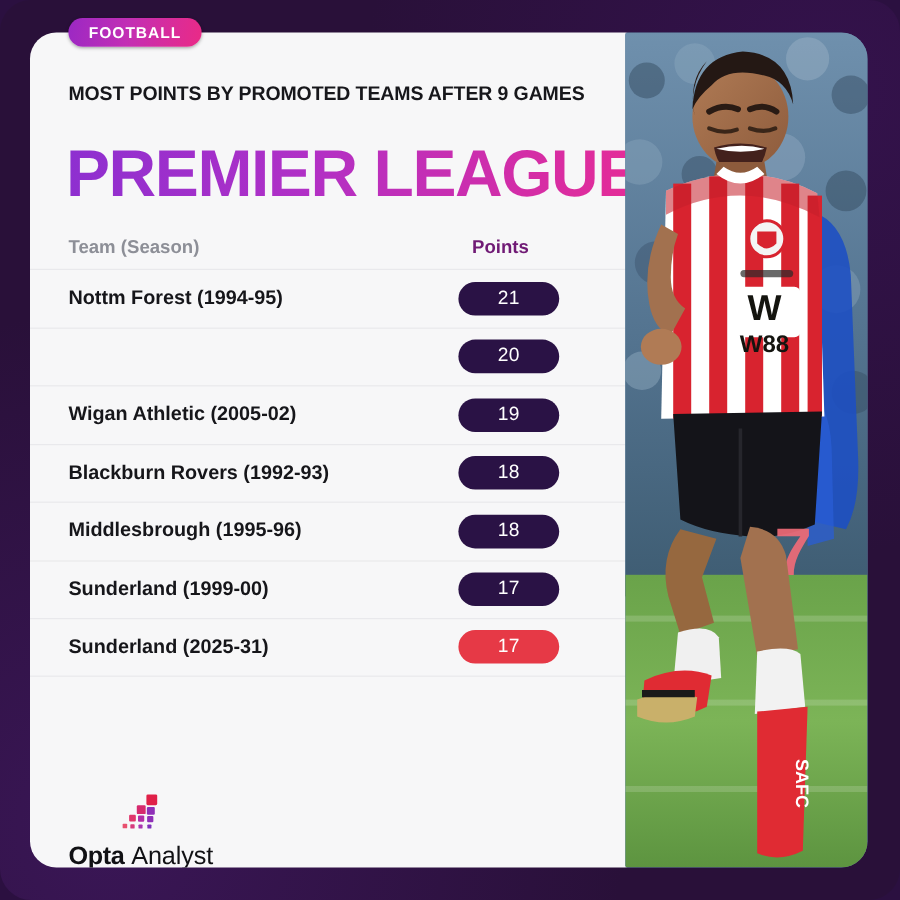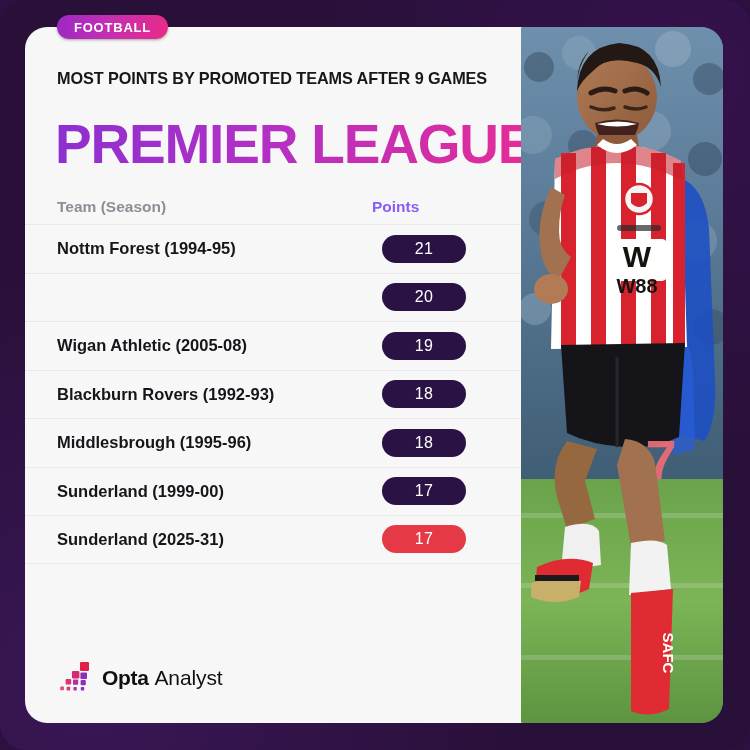--- a/index.html
+++ b/index.html
@@ -91,22 +91,22 @@
     margin-top:24px;
   }
 
   
   .thead {
     position:absolute; left:0; top:163px; width:500px;
     height:34px;
     display:flex; align-items:center;padding-left:12px;
   }
   .th-team  { position:absolute; left:32px; font-size:15.5px; font-weight:700; color:#8d8f97; }
-  .th-points{ position:absolute; left:347px; width:90px; 
-              font-size:15.5px; font-weight:700; color:#8b5cf6; }
+  .th-points{ position:absolute; left:347px; width:90px; text-align:center;
+              font-size:15.5px; font-weight:700; color:#701a75; }
 
   .rows { position:absolute; left:0; top:197px; width:500px; }
 
   .row {
     position:relative;
     height:48.5px;
     border-top:1px solid #e9e9ec;
     display:flex; align-items:center;
   }
   .row:last-child { border-bottom:1px solid #e9e9ec; }
@@ -125,21 +125,21 @@
     color:#ffffff;
     display:flex; align-items:center; justify-content:center;
     font-size:16px; font-weight:400;
     letter-spacing:.3px;
   }
   .pill.hl { background:#e63946; }
 
   
   .logo {
     position:absolute; left:32px; top:633px;
-    display:flex; align-items:center; gap:9px;
+    display:flex; align-items:center; gap:9px;flex-direction:column;
   }
   .logo-mark { width:36px; height:34px; display:block; }
   .logo-text { font-size:21px; line-height:1; color:#111114; white-space:nowrap; }
   .logo-text .b { font-weight:800; letter-spacing:-0.3px; }
   .logo-text .l { font-weight:400; letter-spacing:-0.1px; }
 </style>
 </head>
 <body>
 
 <div id="root">
@@ -158,21 +158,21 @@
 
     <div class="rows">
       <div class="row">
         <div class="team">Nottm Forest (1994-95)</div>
         <div class="pill">21</div>
       </div>
       <div class="row">
         <div class="pill">20</div>
       </div>
       <div class="row">
-        <div class="team">Wigan Athletic (2005-08)</div>
+        <div class="team">Wigan Athletic (2005-02)</div>
         <div class="pill">19</div>
       </div>
       <div class="row">
         <div class="team">Blackburn Rovers (1992-93)</div>
         <div class="pill">18</div>
       </div>
       <div class="row">
         <div class="team">Middlesbrough (1995-96)</div>
         <div class="pill">18</div>
       </div>

